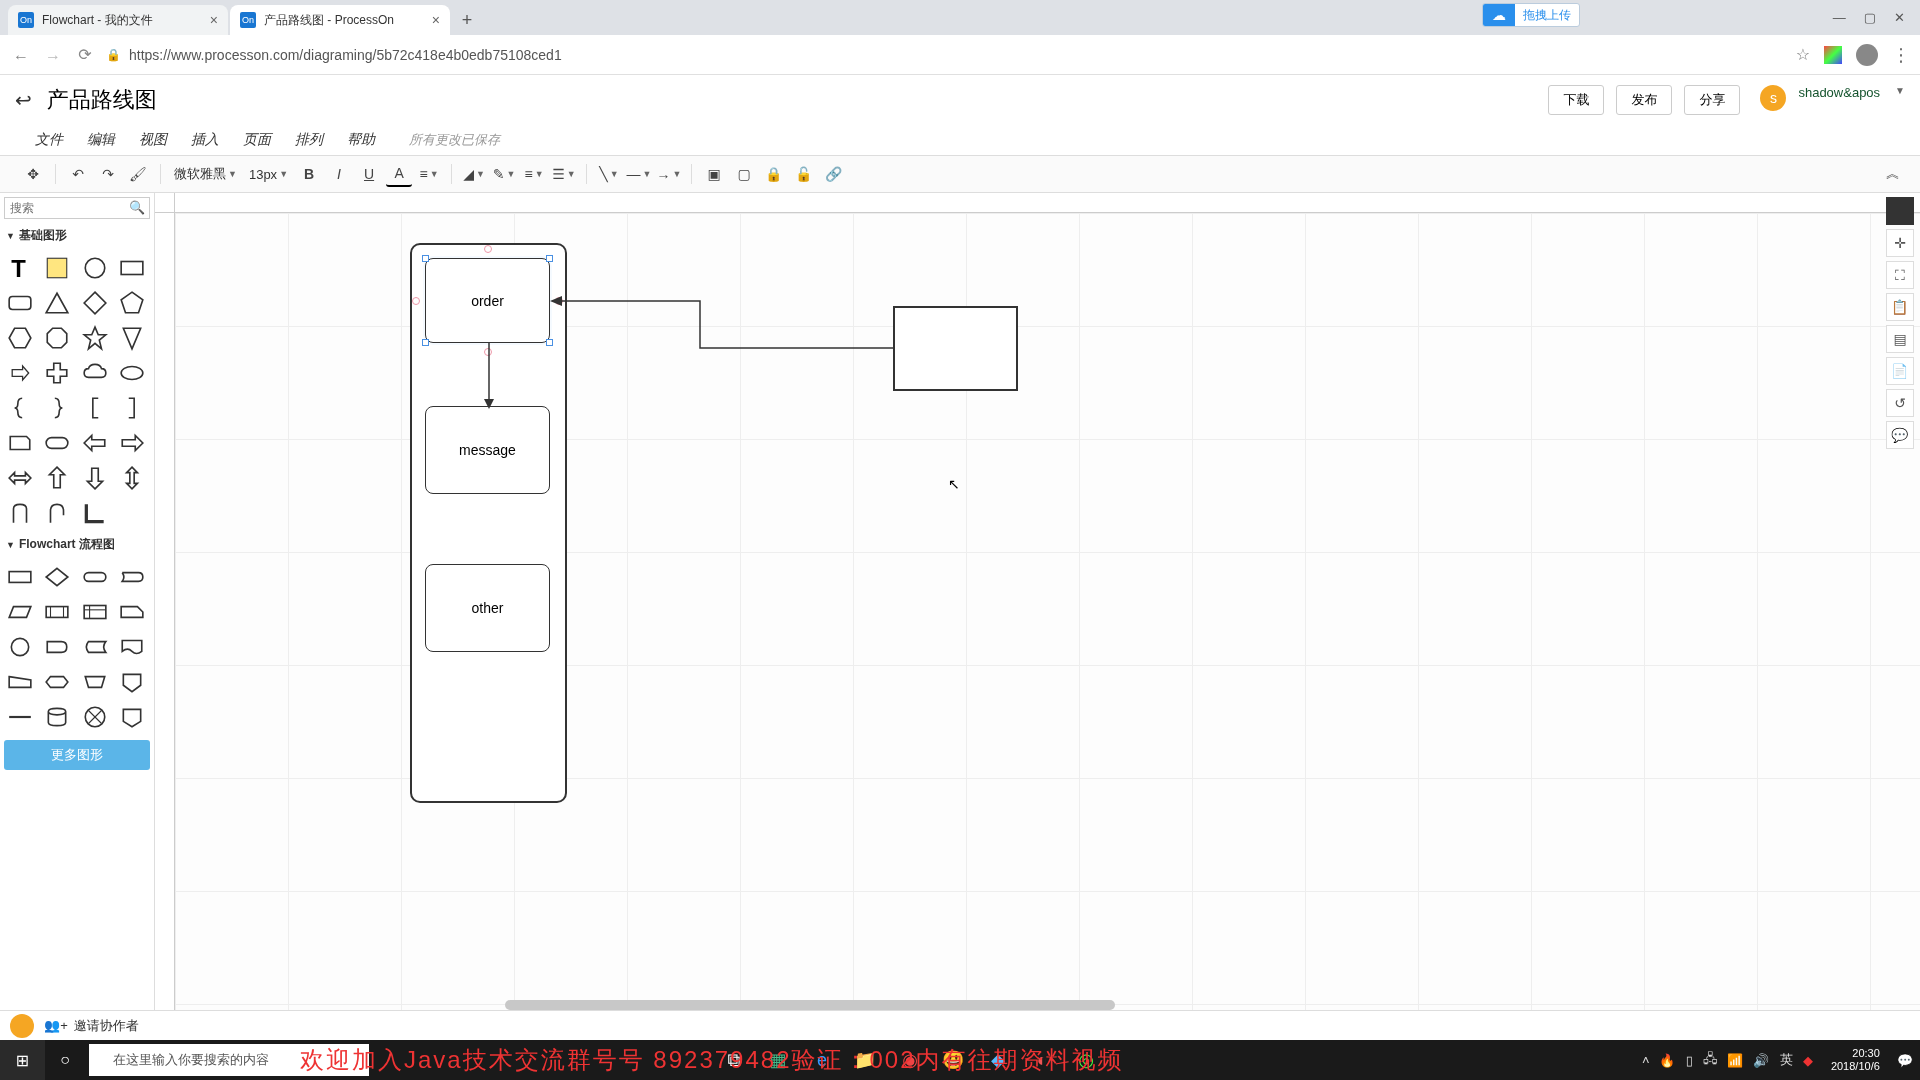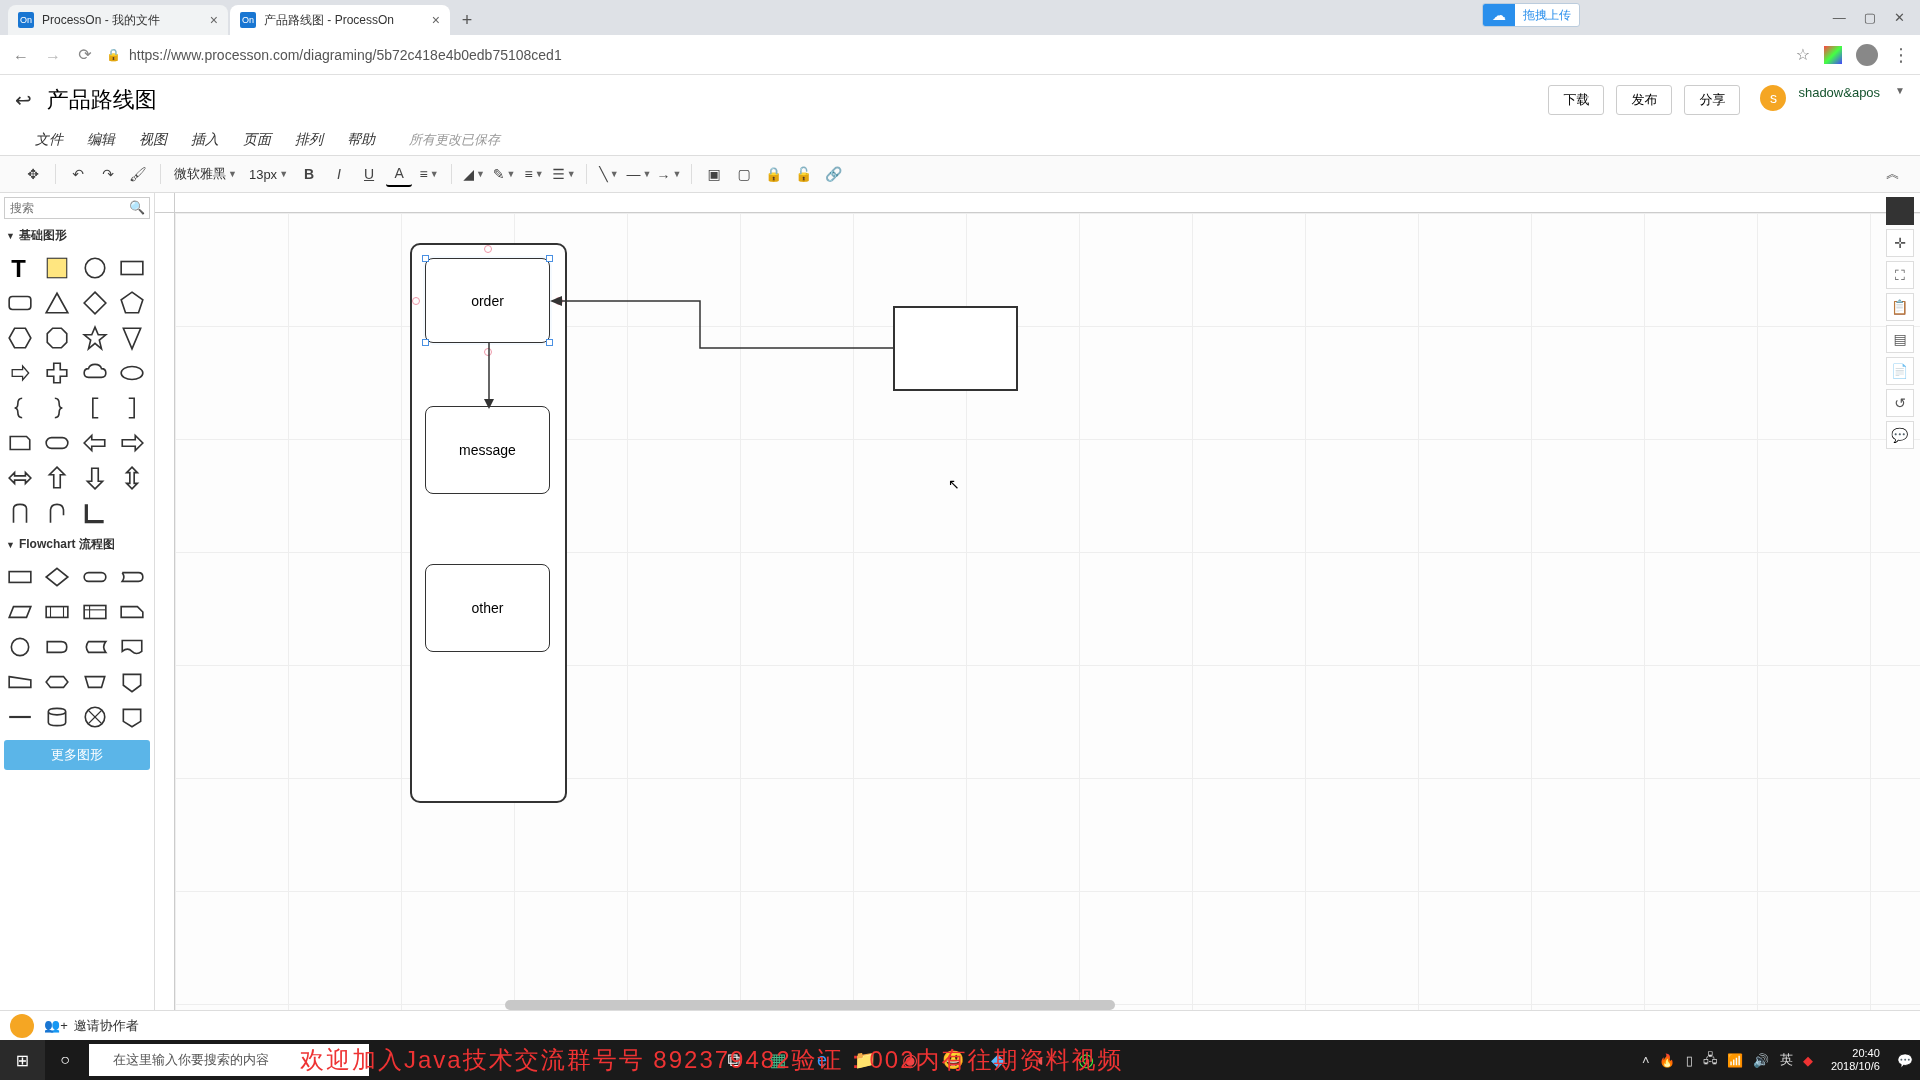--- a/index.html
+++ b/index.html
@@ -118,21 +118,21 @@
 .tray-icn { font-size: 13px; color: #ddd; }
 .clock { text-align: right; font-size: 11px; line-height: 13px; padding: 0 8px; }
 .scrollbar-h { position: absolute; bottom: 0; left: 330px; width: 610px; height: 10px; background: #c8c8c8; border-radius: 5px; }
 </style>
 </head>
 <body>
 
 <div class="browser-tabs">
   <div class="tab">
     <span class="tab-icon">On</span>
-    <span>ProcessOn - 我的文件</span>
+    <span>Flowchart - 我的文件</span>
     <span class="tab-close">×</span>
   </div>
   <div class="tab active">
     <span class="tab-icon">On</span>
     <span>产品路线图 - ProcessOn</span>
     <span class="tab-close">×</span>
   </div>
   <div class="tab-new">+</div>
   <div class="ext-badge">
     <span class="ext-badge-icon">☁</span>
@@ -595,18 +595,18 @@
   <div class="tray">
     <span class="tray-icn">˄</span>
     <span class="tray-icn">🔥</span>
     <span class="tray-icn">▯</span>
     <span class="tray-icn">🖧</span>
     <span class="tray-icn">📶</span>
     <span class="tray-icn">🔊</span>
     <span class="tray-icn">英</span>
     <span class="tray-icn" style="color:#e33">◆</span>
     <div class="clock">
-      <div>20:40</div>
+      <div>20:30</div>
       <div>2018/10/6</div>
     </div>
     <span class="tray-icn">💬</span>
   </div>
 </div>
 
 </body></html>

